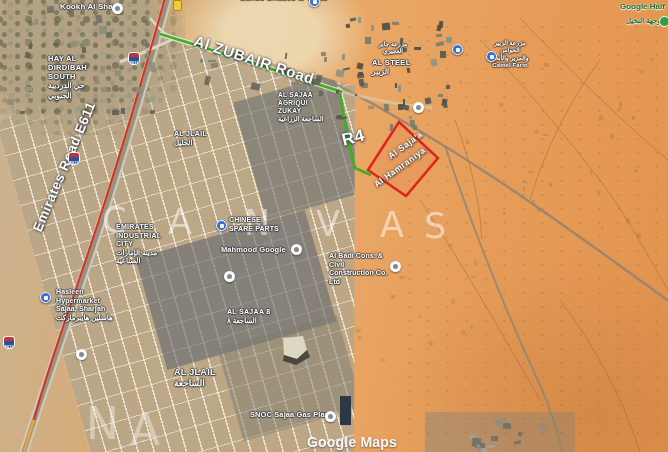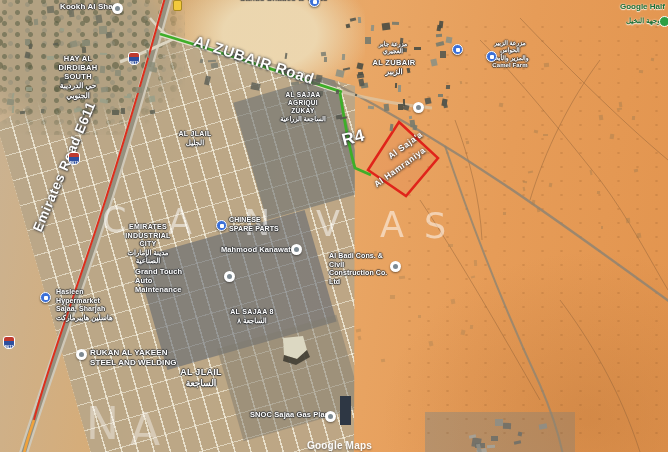--- a/index.html
+++ b/index.html
@@ -39,21 +39,21 @@
     background:radial-gradient(ellipse at 70% 80%,rgba(180,110,50,.35),rgba(180,110,50,0) 70%);}
   #desertdots{left:400px;top:20px;width:268px;height:420px;opacity:.5;
     background-image:radial-gradient(rgba(120,70,30,.35) 1px,transparent 1.6px);
     background-size:19px 14px;}
   svg.overlay{position:absolute;left:0;top:0;}
   .bld{position:absolute;}
   
   .lbl,.poi{position:absolute;color:#fff;white-space:pre-line;line-height:1.22;
     text-shadow:0 1px 1px rgba(45,48,52,.95),0 -1px 1px rgba(45,48,52,.7),
                 1px 0 1px rgba(45,48,52,.8),-1px 0 1px rgba(45,48,52,.8);}
-  .lbl{font-weight:bold;text-align:center;letter-spacing:.3px;}
+  .lbl{font-weight:bold;letter-spacing:.3px;}
   .poi{font-weight:bold;text-align:left;letter-spacing:.1px;}
   .roadlbl{position:absolute;color:#fff;font-weight:bold;white-space:nowrap;
     text-shadow:0 1px 2px rgba(40,42,46,.95),0 0 3px rgba(40,42,46,.85);letter-spacing:.6px;}
   .greenlbl{position:absolute;font-weight:bold;color:#1b6e34;white-space:nowrap;
     text-shadow:0 0 2px rgba(255,255,255,.95),0 1px 1px rgba(255,255,255,.9);}
   
   .pin-w{position:absolute;width:11px;height:11px;border-radius:50%;background:#fff;
     box-shadow:0 1px 2px rgba(0,0,0,.45);}
   .pin-w::after{content:"";position:absolute;left:3px;top:3px;width:5px;height:5px;
     border-radius:50%;background:#7d8a93;}
@@ -301,21 +301,21 @@
   <div class="roadlbl" style="left:30px;top:228px;font-size:13.5px;transform:rotate(-67deg);transform-origin:0 0;">Emirates Road E611</div>
   <div class="roadlbl" style="left:342px;top:128px;font-size:17px;transform:rotate(-14deg);">R4</div>
 
   <div class="roadlbl" style="left:385px;top:140px;font-size:8.5px;transform:rotate(-36deg);">Al Saja'a</div>
   <div class="roadlbl" style="left:369px;top:162px;font-size:8.5px;transform:rotate(-36deg);">Al Hamraniya</div>
 
   <div class="lbl" style="left:48px;top:54px;width:60px;font-size:7.5px;">HAY AL
 DIRDIBAH
 SOUTH
 حي الدرديبة الجنوبي</div>
-  <div class="lbl" style="left:372px;top:58px;width:44px;font-size:7.5px;">AL ZUBAIR
+  <div class="lbl" style="left:372px;top:58px;width:44px;font-size:7.5px;">AL STEEL
 الزبير</div>
   <div class="lbl" style="left:278px;top:91px;width:50px;font-size:6.5px;">AL SAJAA
 AGRIQUI ZUKAY
 الساجعة الزراعية</div>
   <div class="lbl" style="left:174px;top:130px;width:42px;font-size:7px;">AL JLAIL
 الجليل</div>
   <div class="lbl" style="left:116px;top:223px;width:64px;font-size:7px;">EMIRATES
 INDUSTRIAL CITY
 مدينة الإمارات الصناعية</div>
   <div class="lbl" style="left:227px;top:308px;width:50px;font-size:7px;">AL SAJAA 8
@@ -327,44 +327,40 @@
 
   <div class="poi" style="left:240px;top:-7px;font-size:8px;">Sands Shades &amp; Tents</div>
   <div class="poi" style="left:60px;top:2px;font-size:8px;">Kookh Al Shay</div>
   <div class="poi" style="left:372px;top:41px;width:42px;font-size:6px;text-align:center;">مزرعة جابر
 العجيري</div>
   <div class="poi" style="left:486px;top:40px;width:48px;font-size:6px;text-align:center;">مزرعة الزبير الحواس
 والمزير والأبعاد
 Camel Farm</div>
   <div class="poi" style="left:229px;top:216px;font-size:7px;">CHINESE
 SPARE PARTS</div>
-  <div class="poi" style="left:221px;top:245px;font-size:7.5px;">Mahmood Kanawat</div>
+  <div class="poi" style="left:221px;top:245px;font-size:7.5px;">Mahmood Google</div>
   <div class="poi" style="left:329px;top:252px;width:64px;font-size:7px;">Al Badi Cons. &amp; Civil
 Construction Co. Ltd</div>
-  <div class="poi" style="left:135px;top:267px;width:50px;font-size:7.5px;">Grand Touch
-Auto Maintenance</div>
   <div class="poi" style="left:56px;top:288px;width:72px;font-size:7px;">Hasleen Hypermarket
 Sajaa, Sharjah
 هاسلين هايبرماركت</div>
-  <div class="poi" style="left:90px;top:348px;width:90px;font-size:8px;">RUKAN AL YAKEEN
-STEEL AND WELDING</div>
   <div class="poi" style="left:250px;top:410px;font-size:7.5px;">SNOC Sajaa Gas Plant</div>
 
   <div class="pin-w" style="left:112px;top:3px;"></div>
   <div class="pin-b" style="left:309px;top:-4px;"></div>
   <div class="pin-b" style="left:452px;top:44px;"></div>
   <div class="pin-b" style="left:486px;top:51px;"></div>
   <div class="pin-w" style="left:413px;top:102px;"></div>
   <div class="pin-b" style="left:216px;top:220px;"></div>
   <div class="pin-w" style="left:291px;top:244px;"></div>
   <div class="pin-w" style="left:390px;top:261px;"></div>
   <div class="pin-w" style="left:224px;top:271px;"></div>
   <div class="pin-b" style="left:40px;top:292px;"></div>
   <div class="pin-w" style="left:76px;top:349px;"></div>
   <div class="pin-w" style="left:325px;top:411px;"></div>
   <div class="pin-g" style="left:659px;top:16px;"></div>
   <div class="marker-yellow" style="left:173px;top:0;"></div>
   <div class="shield" style="left:128px;top:52px;">E611</div>
   <div class="shield" style="left:68px;top:152px;">E611</div>
   <div class="shield" style="left:3px;top:336px;">E611</div>
 
-  <div class="gm" style="left:307px;top:434px;font-size:10px;margin-top:6px;">Google Maps</div>
+  <div class="gm" style="left:307px;top:434px;font-size:14px;">Google Maps</div>
 </div>
 
 </body></html>

